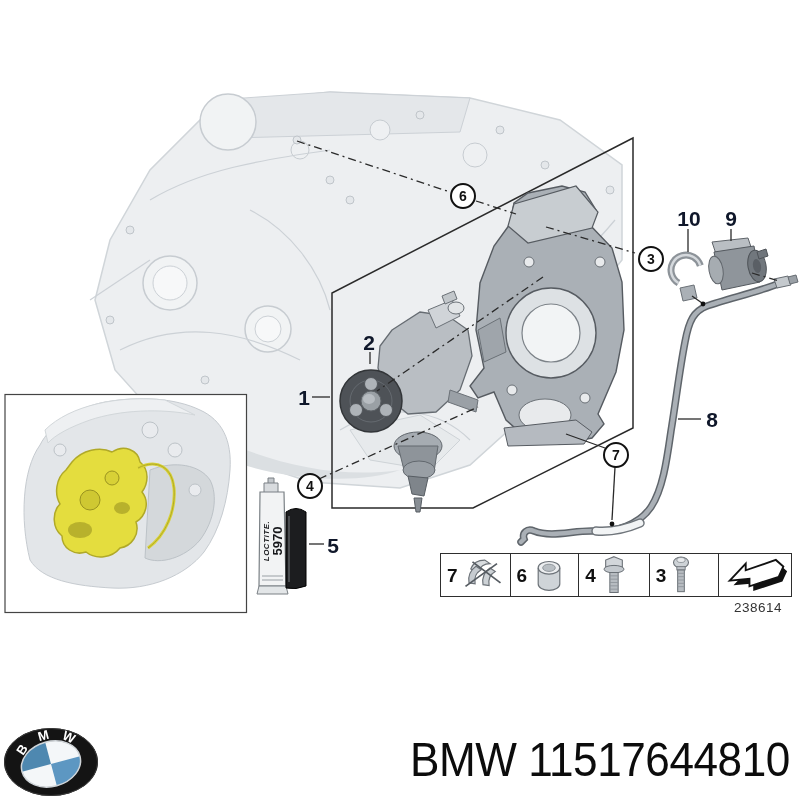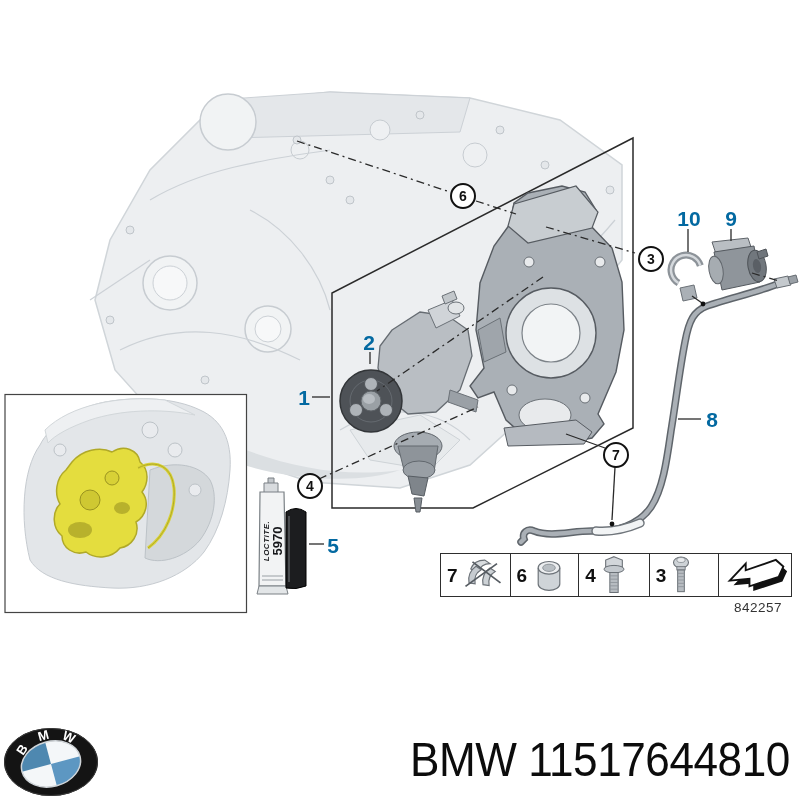--- a/index.html
+++ b/index.html
@@ -5,21 +5,21 @@
   html,body{margin:0;padding:0;background:#fff;}
   .stage{position:relative;width:800px;height:800px;background:#fff;overflow:hidden;
          font-family:"Liberation Sans",sans-serif;}
   .art{position:absolute;left:0;top:0;}
   
   .co{position:absolute;width:22px;height:22px;border:2px solid #111;border-radius:50%;
       background:#fff;display:flex;align-items:center;justify-content:center;
       font-weight:bold;font-size:14px;color:#111;line-height:1;}
   
   .lbl{position:absolute;transform:translate(-50%,-50%);font-weight:bold;font-size:21px;
-       color:#0369a1;line-height:1;}
+       color:#0f172a;line-height:1;}
   
   .loctite{position:absolute;left:233px;top:526px;width:90px;height:30px;
            transform:rotate(-90deg);text-align:center;color:#16171a;}
   .loctite .brand{display:block;font-size:8px;font-weight:bold;font-style:italic;
                   letter-spacing:.5px;line-height:1.05;}
   .loctite .product{display:block;font-size:13px;font-weight:bold;line-height:1.05;}
   
   .legend{position:absolute;left:440px;top:553px;width:352px;height:44px;
           border:1.3px solid #2e2e2e;box-sizing:border-box;display:flex;background:#fff;}
   .cell{position:relative;height:100%;border-right:1.3px solid #2e2e2e;box-sizing:border-box;
@@ -275,21 +275,21 @@
       </svg>
     </div>
     <div class="cell" style="width:72px;justify-content:center;">
       <svg width="64" height="40" viewBox="0 0 68 42">
         <path d="M9,32 L26,14 L26,21 L58,10 L66,17 L61,28 L30,38 L30,30 Z" fill="#111"></path>
         <path d="M5,27 L22,9 L22,16 L54,5 L62,12 L57,23 L26,33 L26,25 Z" fill="#fff" stroke="#111" stroke-width="2"></path>
       </svg>
     </div>
   </div>
 
-  <div class="sheetnum">842257</div>
+  <div class="sheetnum">238614</div>
 
   <svg class="logo" width="98" height="72" viewBox="0 0 98 72">
     <ellipse cx="49" cy="36" rx="47" ry="34" fill="#141414"></ellipse>
     <ellipse cx="49" cy="36" rx="46.5" ry="33.5" fill="none" stroke="#3a3a3a"></ellipse>
     <g transform="rotate(-15 49 38)">
       <ellipse cx="49" cy="38" rx="30" ry="22.5" fill="#f4f7f9"></ellipse>
       <path d="M49,38 L19,38 A30,22.5 0 0 1 49,15.5 Z" fill="#4e88b0"></path>
       <path d="M49,38 L79,38 A30,22.5 0 0 1 49,60.5 Z" fill="#5d97c2"></path>
       <ellipse cx="49" cy="38" rx="30" ry="22.5" fill="none" stroke="#cfd4d8" stroke-width="1.5"></ellipse>
       <text x="25" y="21" transform="rotate(-40 25 17)" fill="#fff" font-size="13" font-weight="bold" font-family="Liberation Sans, sans-serif" text-anchor="middle">B</text>

